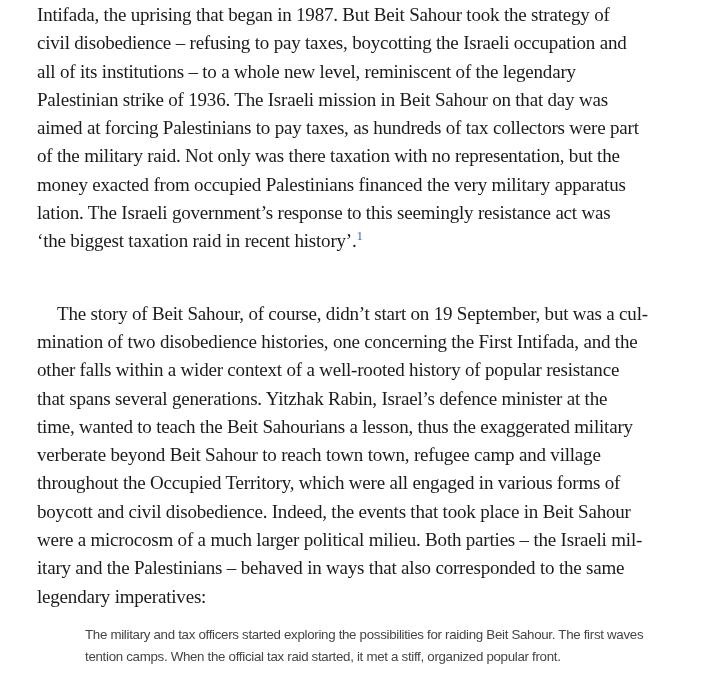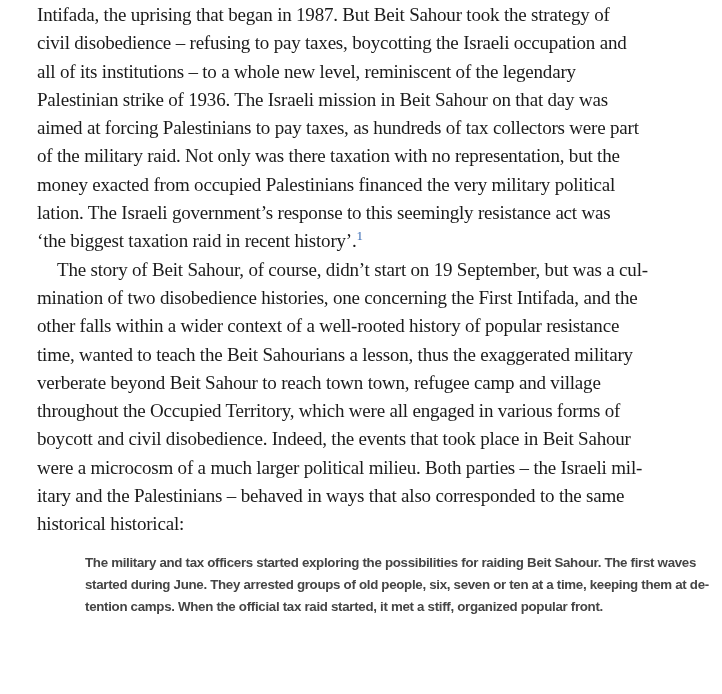--- a/index.html
+++ b/index.html
@@ -45,54 +45,53 @@
     margin: 13px 0 0 48px;
     font-family: "Liberation Sans", "DejaVu Sans", sans-serif;
     font-size: 13.3px;
     line-height: 22px;
     color: #454545;
     letter-spacing: -0.3px;
   }
   .quote-line {
     white-space: nowrap;
     height: 22px;
-    font-weight: bold;
   }
 </style>
 </head>
 <body>
 
 <div class="page">
 
   <div class="body-para" style="color: rgb(27, 27, 27);">
     <div class="text-line">Intifada, the uprising that began in 1987. But Beit Sahour took the strategy of</div>
     <div class="text-line">civil disobedience – refusing to pay taxes, boycotting the Israeli occupation and</div>
     <div class="text-line">all of its institutions – to a whole new level, reminiscent of the legendary</div>
     <div class="text-line">Palestinian strike of 1936. The Israeli mission in Beit Sahour on that day was</div>
     <div class="text-line">aimed at forcing Palestinians to pay taxes, as hundreds of tax collectors were part</div>
     <div class="text-line">of the military raid. Not only was there taxation with no representation, but the</div>
-    <div class="text-line">money exacted from occupied Palestinians financed the very military political</div>
+    <div class="text-line">money exacted from occupied Palestinians financed the very military apparatus</div>
     <div class="text-line">lation. The Israeli government’s response to this seemingly resistance act was</div>
     <div class="text-line">
       <span>‘the biggest taxation raid in recent history’.</span><a href="#" class="fn-ref" style="color: rgb(58, 108, 180);">1</a>
     </div>
   </div>
 
-  <div class="body-para" style="color: rgb(27, 27, 27);">
+  <div class="body-para" style="color: rgb(27, 27, 27); margin-top: 44px;">
     <div class="text-line indented">The story of Beit Sahour, of course, didn’t start on 19 September, but was a cul-</div>
     <div class="text-line">mination of two disobedience histories, one concerning the First Intifada, and the</div>
     <div class="text-line">other falls within a wider context of a well-rooted history of popular resistance</div>
+    <div class="text-line">that spans several generations. Yitzhak Rabin, Israel’s defence minister at the</div>
     <div class="text-line">time, wanted to teach the Beit Sahourians a lesson, thus the exaggerated military</div>
     <div class="text-line">verberate beyond Beit Sahour to reach town town, refugee camp and village</div>
     <div class="text-line">throughout the Occupied Territory, which were all engaged in various forms of</div>
     <div class="text-line">boycott and civil disobedience. Indeed, the events that took place in Beit Sahour</div>
     <div class="text-line">were a microcosm of a much larger political milieu. Both parties – the Israeli mil-</div>
     <div class="text-line">itary and the Palestinians – behaved in ways that also corresponded to the same</div>
-    <div class="text-line">historical historical:</div>
+    <div class="text-line">legendary imperatives:</div>
   </div>
 
   <div class="block-quote" style="color: rgb(69, 69, 69);">
     <div class="quote-line">The military and tax officers started exploring the possibilities for raiding Beit Sahour. The first waves</div>
-    <div class="quote-line">started during June. They arrested groups of old people, six, seven or ten at a time, keeping them at de-</div>
     <div class="quote-line">tention camps. When the official tax raid started, it met a stiff, organized popular front.</div>
   </div>
 
 </div>
 
 </body></html>

